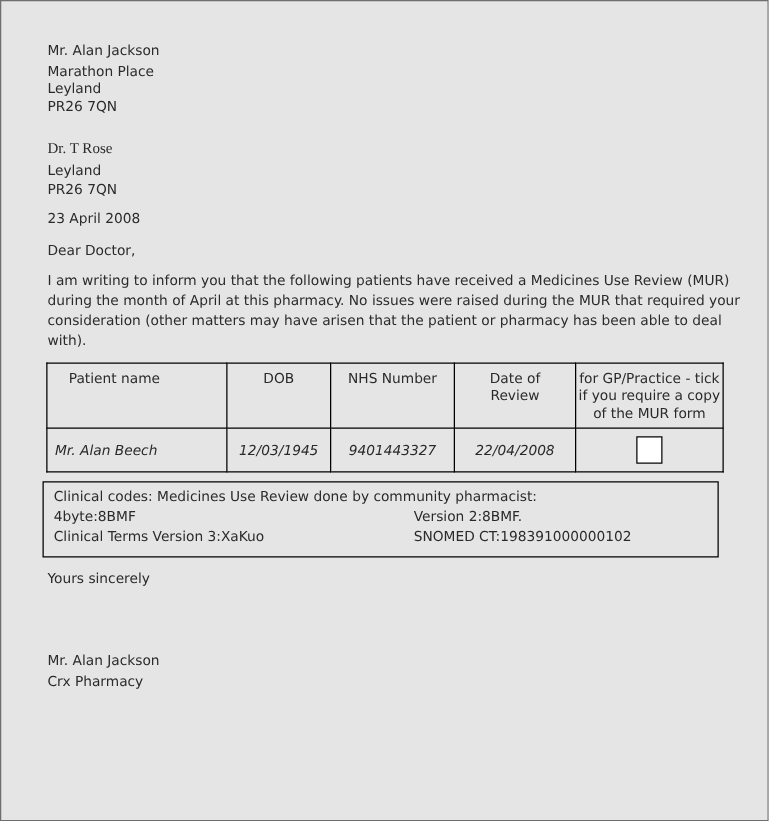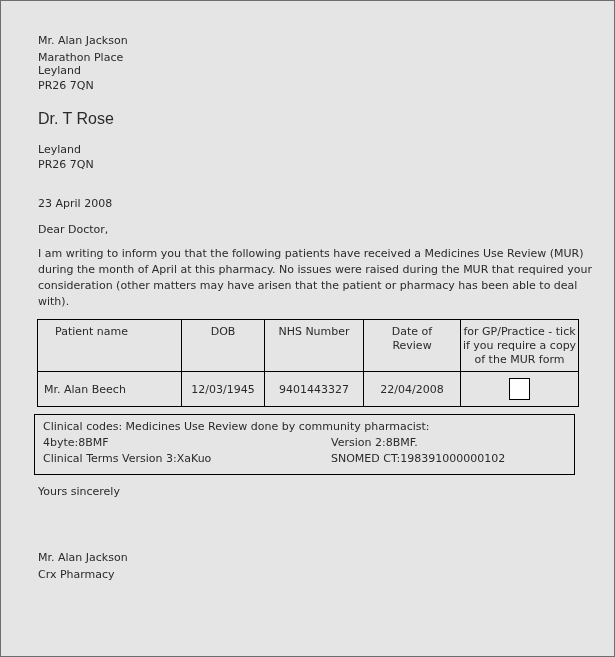--- a/index.html
+++ b/index.html
@@ -13,27 +13,27 @@
     font-size:11px;
     color:#2a2a2a;
     padding:33px 24px 0 37px;
     overflow:hidden;
   }
   .addr-line { line-height:13px; white-space:nowrap; }
   .sender-name { margin-bottom:4px; }
   .postcode { margin-top:2px; }
   .recipient-block { margin-top:20px; }
   .recipient-name {
-    font-family:Liberation Sans, sans-serif;
-    font-size:16px;
+    font-family:Liberation Serif, serif;
+    font-size:12px;
     line-height:13px;
-    margin-bottom:18px;
+    margin-bottom:5px;
     white-space:nowrap;
   }
-  .date-line { margin-top:26px; line-height:13px; }
+  .date-line { margin-top:10px; line-height:13px; }
   .salutation { margin-top:13px; line-height:13px; }
   .para { margin-top:10px; line-height:16px; width:556px; }
 
   table.patients {
     border-collapse:collapse;
     margin-top:9px;
     margin-left:-1px;
     table-layout:fixed;
     width:541px;
   }
@@ -51,20 +51,21 @@
     text-align:center;
     line-height:14px;
     white-space:pre-line;
   }
   table.patients th.col-patient { text-align:left; padding-left:17px; }
   table.patients td {
     height:35px;
     box-sizing:border-box;
     vertical-align:middle;
     text-align:center;
+    font-style:italic;
   }
   table.patients td.cell-patient { text-align:left; padding-left:6px; }
   .w-patient { width:144px; } .w-dob { width:83px; } .w-nhs { width:99px; }
   .w-dor { width:97px; } .w-gp { width:118px; }
   .checkbox {
     width:19px; height:20px;
     border:1px solid #000;
     margin:0 auto;
     background:#fff;
     cursor:pointer;

